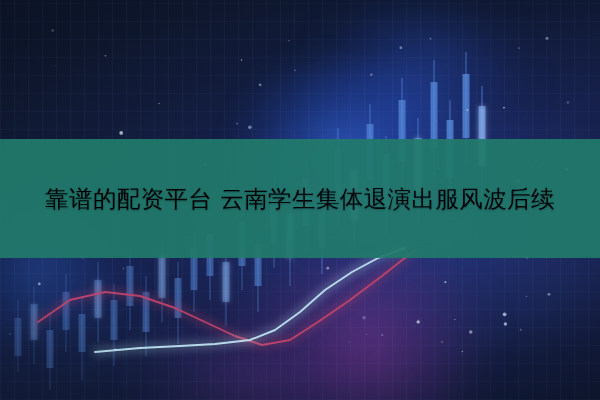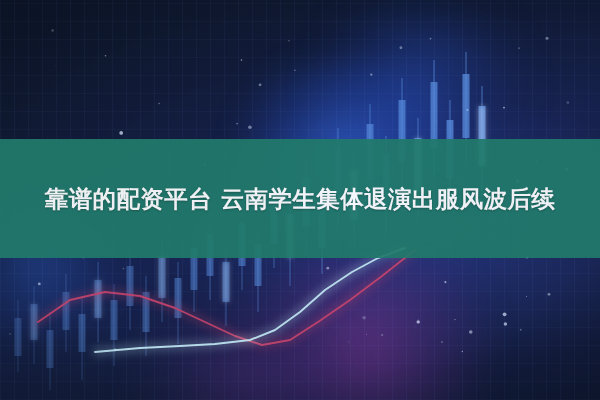--- a/index.html
+++ b/index.html
@@ -87,22 +87,22 @@
     width: 600px;
     height: 119px;
     background: #217a6b;
     opacity: 0.93;
     display: flex;
     flex-direction: column;
     align-items: center;
     justify-content: center;
   }
   .headline {
-    color: #ffffff;
-    font-weight: bold;
+    color: #000000;
+    font-weight: normal;
     font-size: 23.5px;
     line-height: 42px;
     letter-spacing: 0.4px;
     text-align: center;
     white-space: nowrap;
     text-shadow: 0 1px 2px rgba(0,0,0,0.25);
   }
   .headline.line2 { }
 </style>
 </head>

